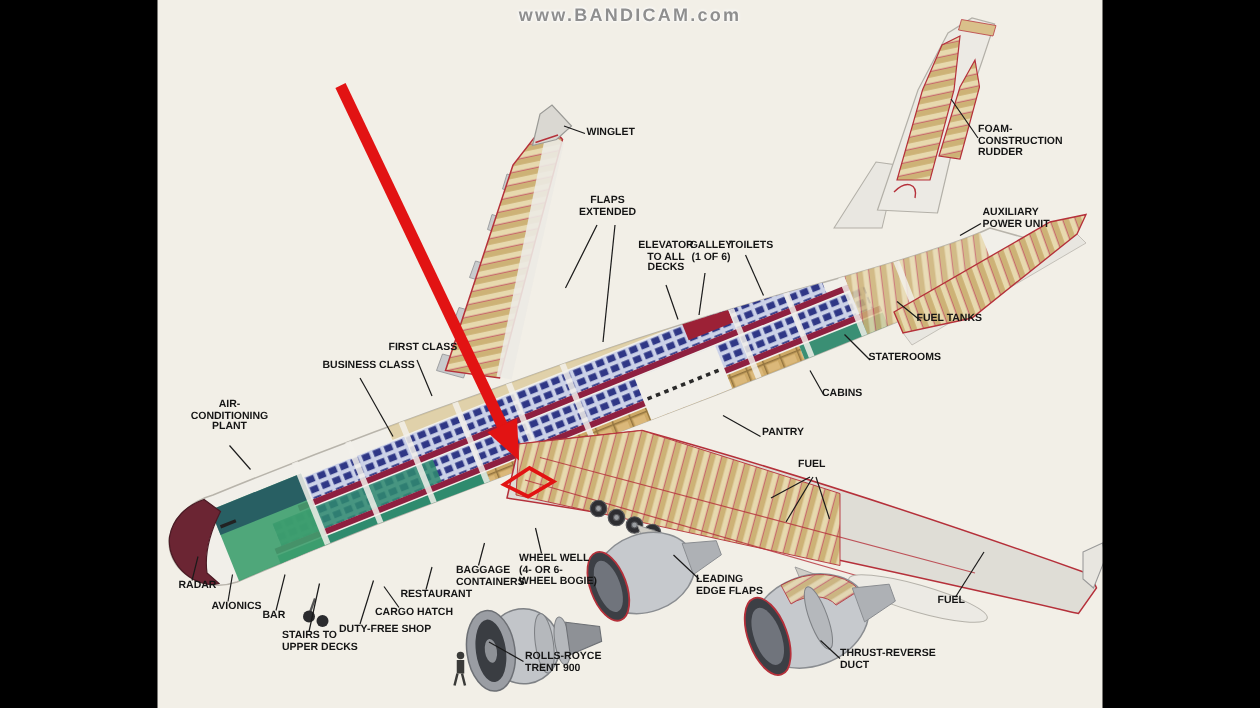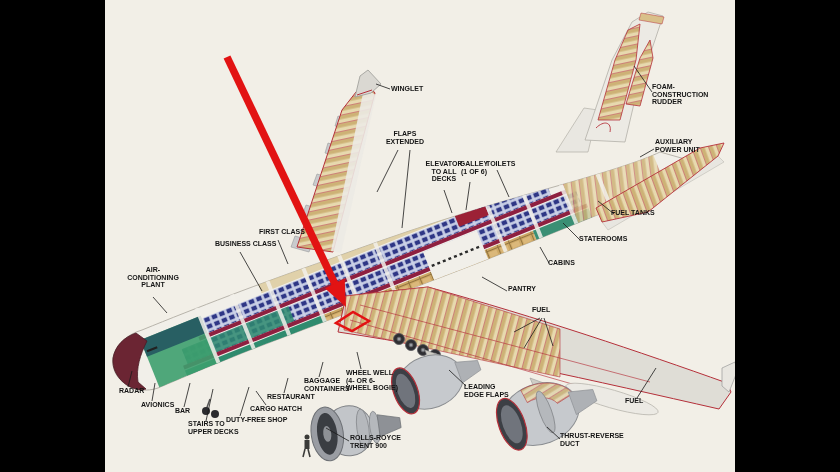--- a/index.html
+++ b/index.html
@@ -265,16 +265,17 @@
 (4- OR 6-
 WHEEL BOGIE)</div>
   <div class="lbl" style="left:350px;top:434px;width:58px;">ROLLS-ROYCE
 TRENT 900</div>
   <div class="lbl" style="left:464px;top:383px;width:48px;">LEADING
 EDGE FLAPS</div>
   <div class="lbl" style="left:625px;top:397px;width:26px;">FUEL</div>
   <div class="lbl" style="left:560px;top:432px;width:72px;">THRUST-REVERSE
 DUCT</div>
 
+  <div id="watermark">www.BANDICAM.com</div>
 
   <div id="bar-left" class="letterbox"></div>
   <div id="bar-right" class="letterbox"></div>
 </div>
 
 </body></html>

